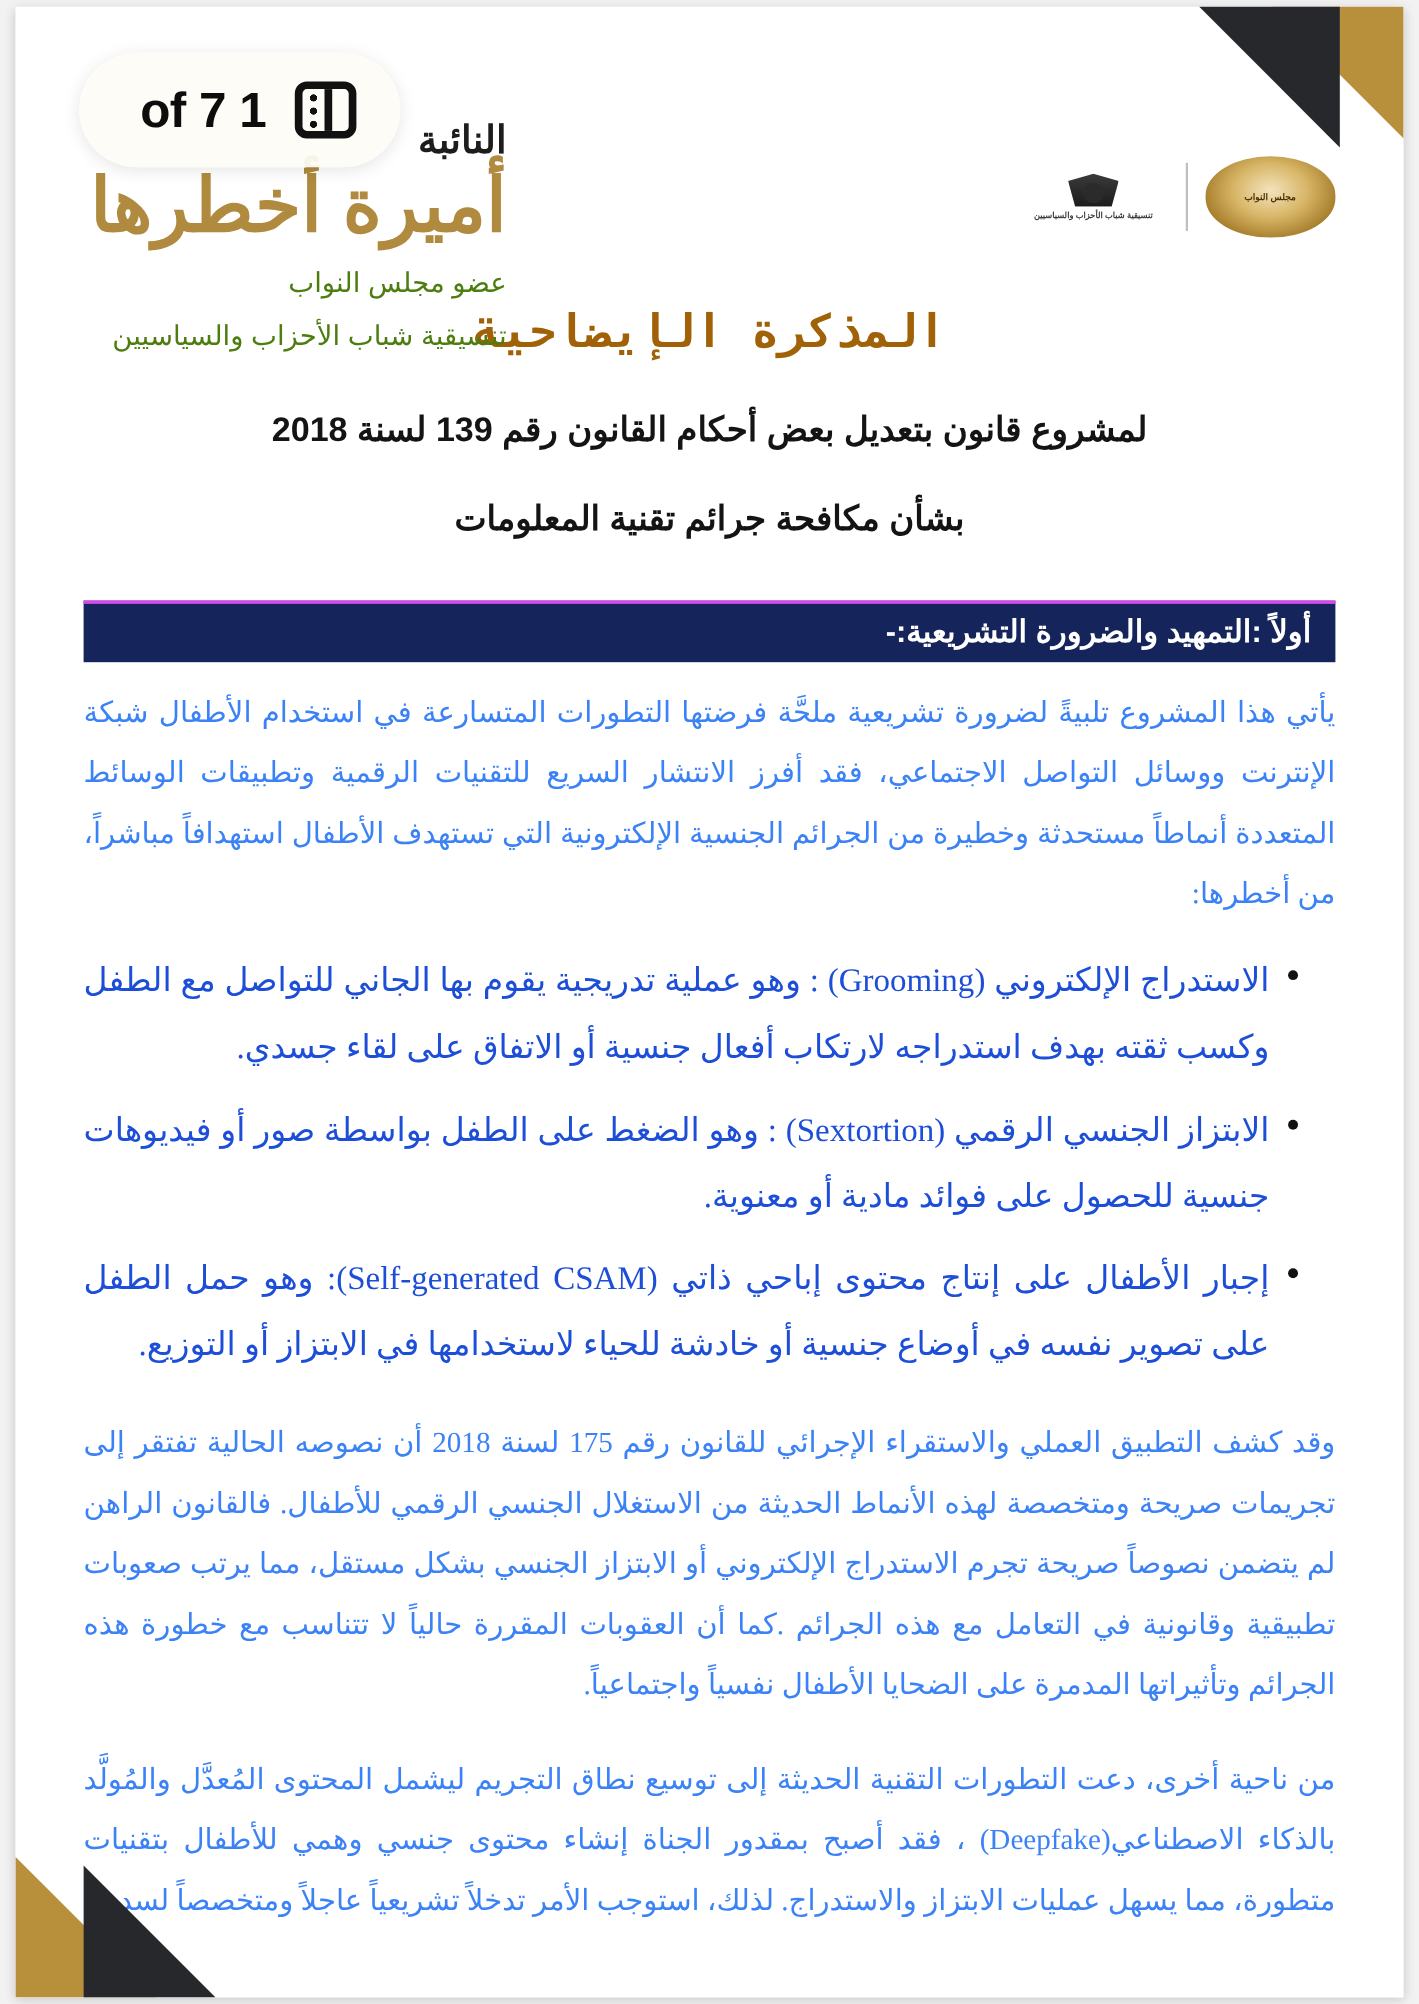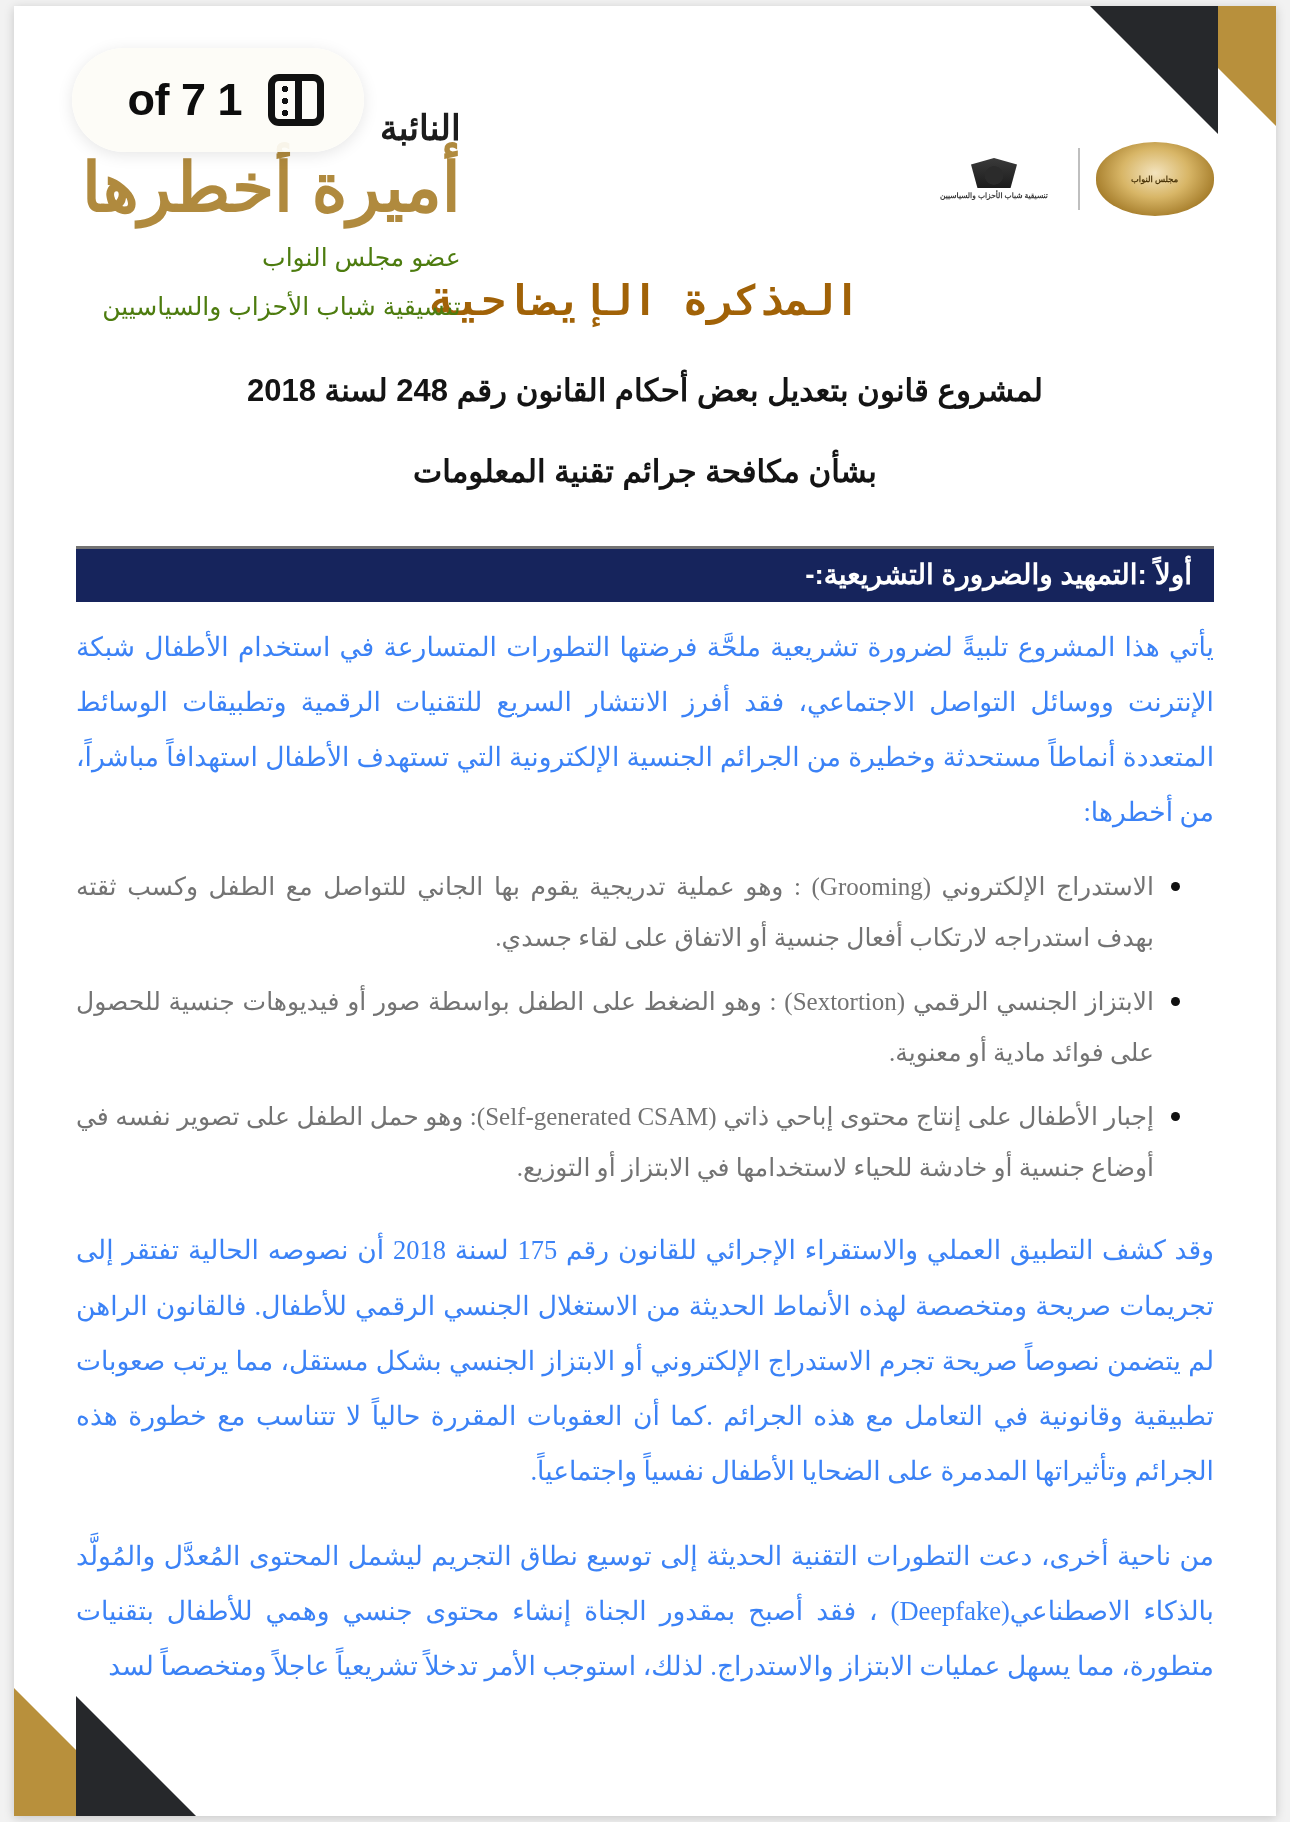--- a/index.html
+++ b/index.html
@@ -224,21 +224,21 @@
   
   .section-wrap { padding: 56px 62px 0 62px; }
   .section-bar {
     background: #16245c;
     color: #ffffff;
     font-family: "Liberation Sans", sans-serif;
     font-size: 28px;
     font-weight: bold;
     text-align: right;
     padding: 9px 22px 11px 22px;
-    border-top: 3px solid #737373;
+    border-top: 3px solid #d946ef;
   }
 
   
   .doc-body {
     padding: 18px 62px 0 62px;
     text-align: justify;
     text-align-last: right;
     direction: rtl;
   }
   .para {
@@ -250,23 +250,23 @@
   }
   .para.spaced { margin-top: 30px; }
 
   ul.bullets {
     list-style: none;
     margin: 22px 0 0 0;
     padding: 0 34px 0 0;
   }
   ul.bullets li {
     position: relative;
-    font-size: 25px;
+    font-size: 30px;
     line-height: 2.02;
-    color: #737373;
+    color: #1d4ed8;
     margin-bottom: 14px;
     text-align: justify;
     padding-right: 26px;
   }
   ul.bullets li::before {
     content: "";
     position: absolute;
     right: 0;
     top: 20px;
     width: 9px; height: 9px;
@@ -301,21 +301,21 @@
       <div class="brand-role">النائبة</div>
       <div class="brand-name">أميرة أخطرها</div>
       <div class="brand-sub">عضو مجلس النواب</div>
       <div class="brand-sub">تنسيقية شباب الأحزاب والسياسيين</div>
     </div>
 
   </div>
 
   <div class="titles">
     <div class="doc-title-main">المذكرة الإيضاحية</div>
-    <div class="doc-title-line">لمشروع قانون بتعديل بعض أحكام القانون رقم 248 لسنة 2018</div>
+    <div class="doc-title-line">لمشروع قانون بتعديل بعض أحكام القانون رقم 139 لسنة 2018</div>
     <div class="doc-title-line second">بشأن مكافحة جرائم تقنية المعلومات</div>
   </div>
 
   <div class="section-wrap">
     <div class="section-bar">أولاً :التمهيد والضرورة التشريعية:-</div>
   </div>
 
   <div class="doc-body">
 
     <p class="para">يأتي هذا المشروع تلبيةً لضرورة تشريعية ملحَّة فرضتها التطورات المتسارعة في استخدام الأطفال شبكة الإنترنت ووسائل التواصل الاجتماعي، فقد أفرز الانتشار السريع للتقنيات الرقمية وتطبيقات الوسائط المتعددة أنماطاً مستحدثة وخطيرة من الجرائم الجنسية الإلكترونية التي تستهدف الأطفال استهدافاً مباشراً، من أخطرها:</p>

